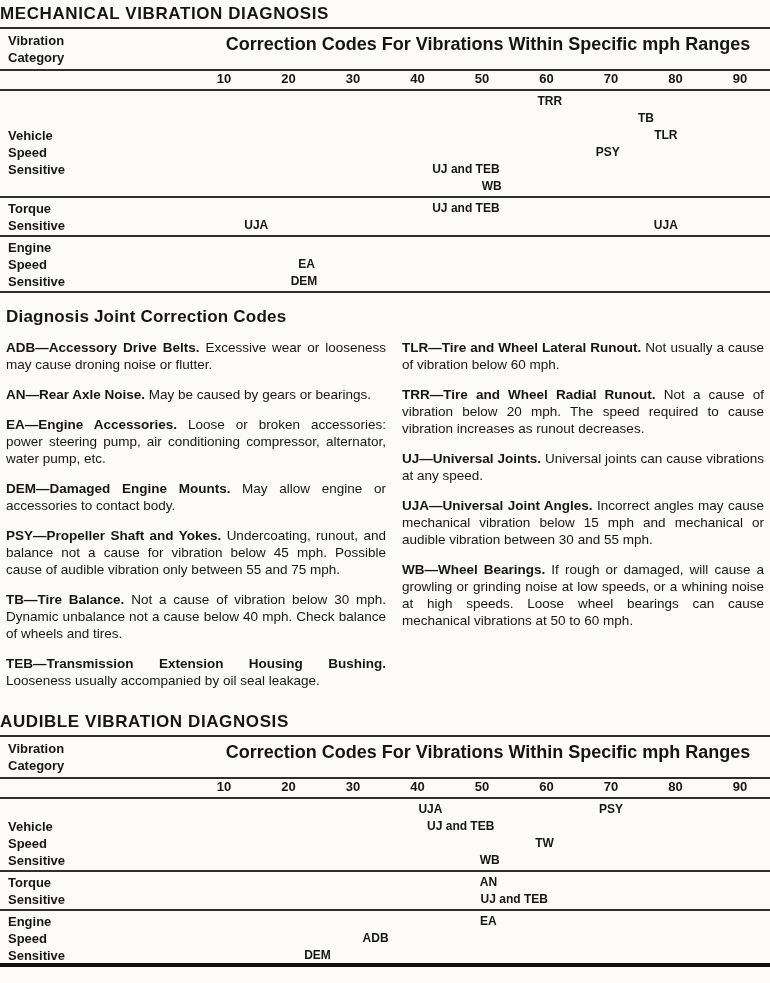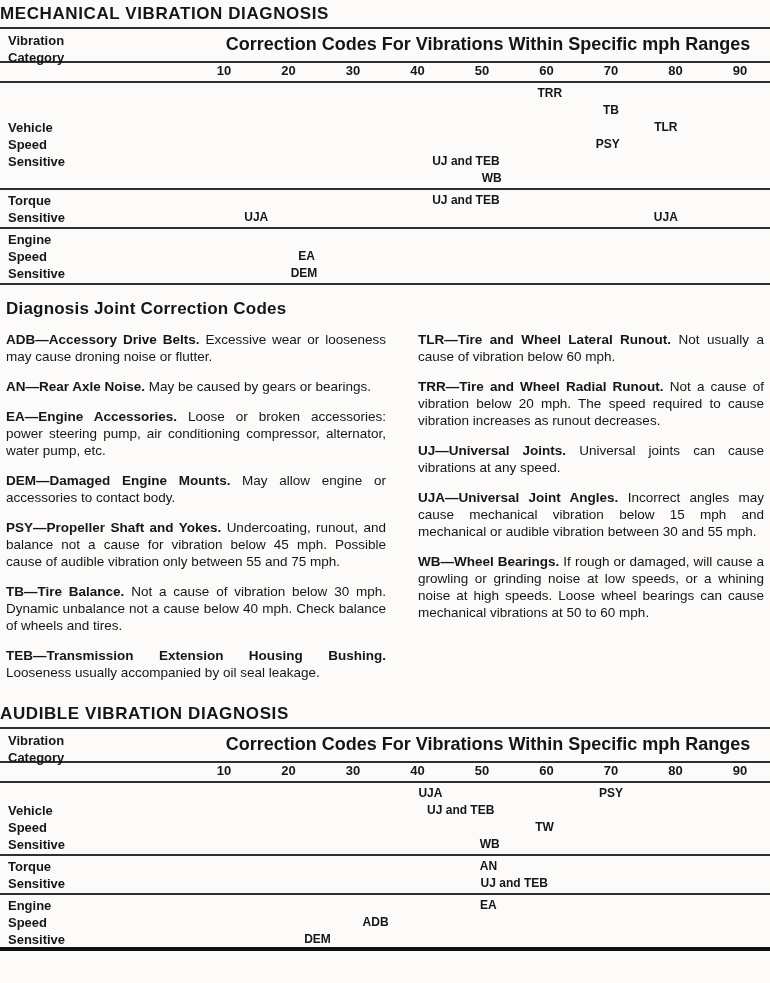--- a/index.html
+++ b/index.html
@@ -17,42 +17,42 @@
   }
   .page{width:770px;height:983px;position:relative;}
 
   
   .vtable{position:relative;width:100%;}
   .ttl{
     margin:0;font-size:17px;font-weight:bold;
     letter-spacing:.6px;padding:4px 0 3px;
   }
   .thead{
-    position:relative;height:36px;
+    position:relative;height:44px;
     border-top:2px solid var(--rule);
     border-bottom:2px solid var(--rule);
   }
   .vcat{position:absolute;left:8px;top:3px;font-weight:bold;font-size:13px;line-height:17px;}
   .chead{
     position:absolute;left:210px;right:4px;top:5px;text-align:center;
     font-weight:bold;font-size:18px;
   }
   .ticks{position:relative;height:20px;border-bottom:2px solid var(--rule);}
   .tick{position:absolute;top:0;transform:translateX(-50%);font-weight:bold;font-size:13px;}
   .trow{position:relative;border-bottom:2px solid var(--rule);}
   .vtable.last .trow:last-child{border-bottom:4px solid #101010;}
   .cat{position:absolute;left:8px;font-weight:bold;font-size:13px;line-height:17px;}
   .code{
     position:absolute;transform:translateX(-50%);
     font-weight:bold;font-size:12px;line-height:17px;white-space:nowrap;
   }
 
   
   .h2{font-size:17px;font-weight:bold;margin:14px 0 12px;padding:0 6px;letter-spacing:.2px;}
-  .cols{display:flex;gap:32px;padding:0 6px;}
+  .cols{display:flex;gap:16px;padding:0 6px;}
   .colL{width:380px;}
   .colR{flex:1;}
   .def{margin:0 0 13px;font-size:13.5px;line-height:17px;text-align:justify;}
   .def b{font-weight:bold;}
   .audible-gap{height:6px;}
 </style>
 </head>
 <body>
 
 <div class="page">
@@ -78,21 +78,21 @@
         <span class="tick" style="left: 740px;">90</span>
       </div>
     <div class="rows">
         <div class="trow" style="height: 107px;">
           <div class="cat" style="top: 36px;">
             <div>Vehicle</div>
             <div>Speed</div>
             <div>Sensitive</div>
           </div>
           <span class="code" style="left: 549.725px; top: 2px;">TRR</span>
-          <span class="code" style="left: 611px; top: 19px;">TB</span>
+          <span class="code" style="left: 646px; top: 19px;">TB</span>
           <span class="code" style="left: 665.825px; top: 36px;">TLR</span>
           <span class="code" style="left: 607.775px; top: 53px;">PSY</span>
           <span class="code" style="left: 465.875px; top: 70px;">UJ and TEB</span>
           <span class="code" style="left: 491.675px; top: 87px;">WB</span>
         </div>
         <div class="trow" style="height: 39px;">
           <div class="cat" style="top: 2px;">
             <div>Torque</div>
             <div>Sensitive</div>
           </div>

